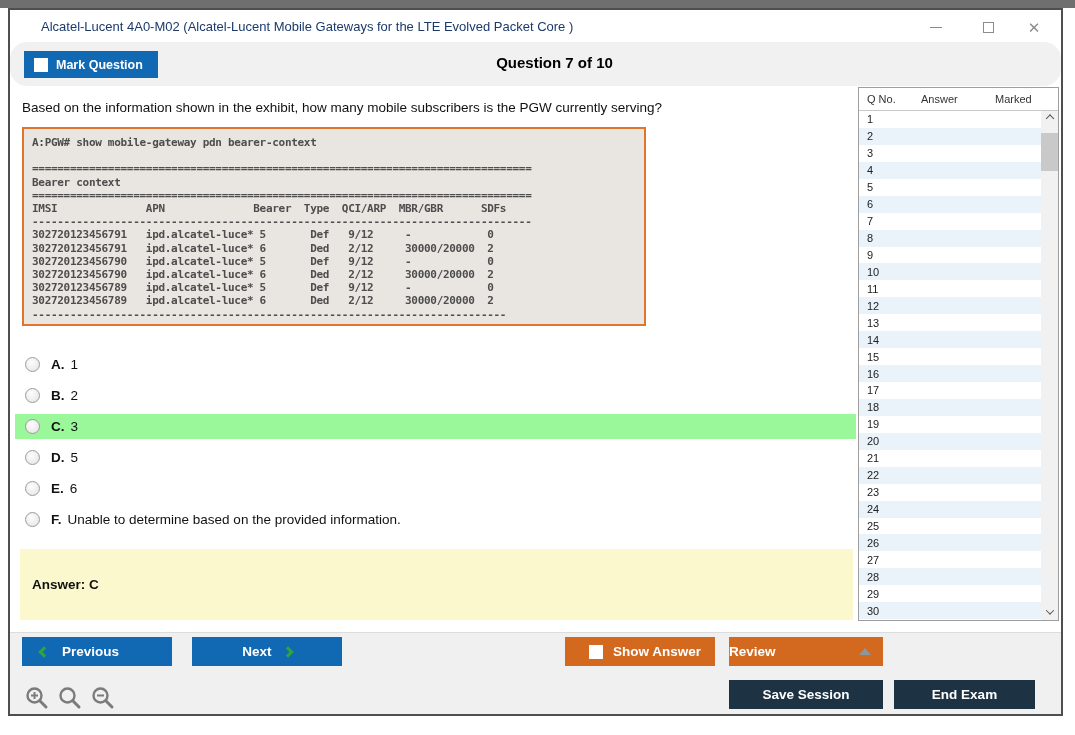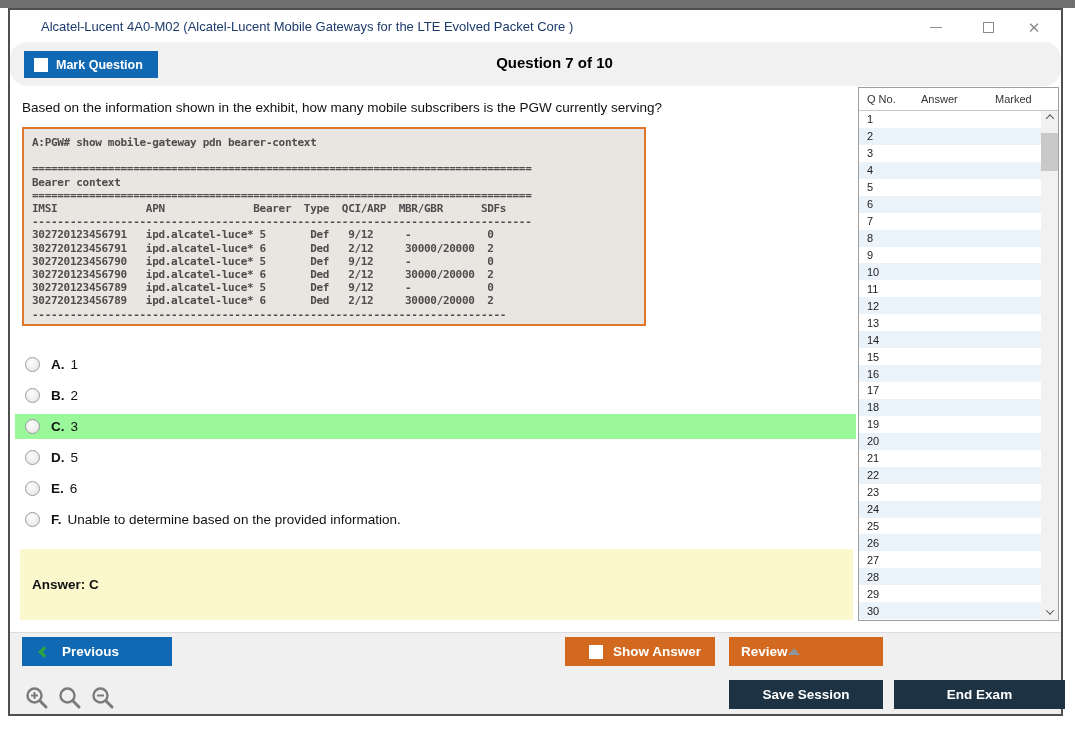--- a/index.html
+++ b/index.html
@@ -60,26 +60,26 @@
   
   .bottom-band { position:absolute; left:0; top:622px; width:100%; height:82px; background:#f0f0f0; border-top:1px solid #dcdcdc; }
   .chev { display:inline-block; width:8px; height:8px; border-left:3px solid var(--green,#2fa63c); border-bottom:3px solid var(--green,#2fa63c); flex:0 0 auto; }
   .chev.left { transform:rotate(45deg); }
   .chev.right { transform:rotate(225deg); }
   .nav-btn { position:absolute; top:4px; width:150px; height:29px; font-size:13.5px; }
   .prev-btn { left:12px; padding-left:18px; gap:14px; }
   .next-btn { left:182px; justify-content:center; gap:12px; }
   .btn-orange { background:var(--orange,#d2691e); color:#fff; font-weight:bold; border:none; display:flex; align-items:center; cursor:pointer; font-size:13.5px; }
   .show-answer-btn { position:absolute; left:555px; top:4px; width:150px; height:29px; padding-left:24px; gap:10px; }
-  .review-btn { position:absolute; left:719px; top:4px; width:154px; height:29px; padding-left:12px; padding-right:12px; }
+  .review-btn { position:absolute; left:719px; top:4px; width:154px; height:29px; justify-content:space-between; padding-right:12px; }
   .tri-up { width:0; height:0; border-left:6px solid transparent; border-right:6px solid transparent; border-bottom:7px solid #8d979d; }
   .show-list-btn { position:absolute; left:884px; top:4px; width:155px; height:29px; padding-left:12px; gap:10px; }
   .btn-navy { background:var(--navy,#1d3344); color:#fff; font-weight:bold; border:none; display:flex; align-items:center; justify-content:center; cursor:pointer; font-size:13.5px; }
   .save-btn { position:absolute; left:719px; top:47px; width:154px; height:29px; }
-  .end-btn { position:absolute; left:884px; top:47px; width:171px; height:29px;text-align:right; }
+  .end-btn { position:absolute; left:884px; top:47px; width:141px; height:29px;text-align:right; }
   .zoom-tools { position:absolute; left:14px; top:52px; display:flex; gap:7px; }
   .zoom-tools svg { cursor:pointer; }
 </style>
 </head>
 <body>
 
 <div class="top-strip"></div>
 
 <div class="window">
 
@@ -264,20 +264,24 @@
       <span class="sb-arrow sb-down">
           <span class="chev-sm down"></span>
         </span>
     </div>
   </div>
 
   <div class="bottom-band">
     <button class="btn-blue nav-btn prev-btn">
       <span class="chev left"></span>
       <span>Previous</span>
+    </button>
+    <button class="btn-blue nav-btn next-btn">
+      <span>Next</span>
+      <span class="chev right"></span>
     </button>
 
     <button class="btn-orange show-answer-btn">
       <span class="checkbox" id="show-answer-cb"></span>
       <span>Show Answer</span>
     </button>
     <button class="btn-orange review-btn">
       <span>Review</span>
       <span class="tri-up"></span>
     </button>

